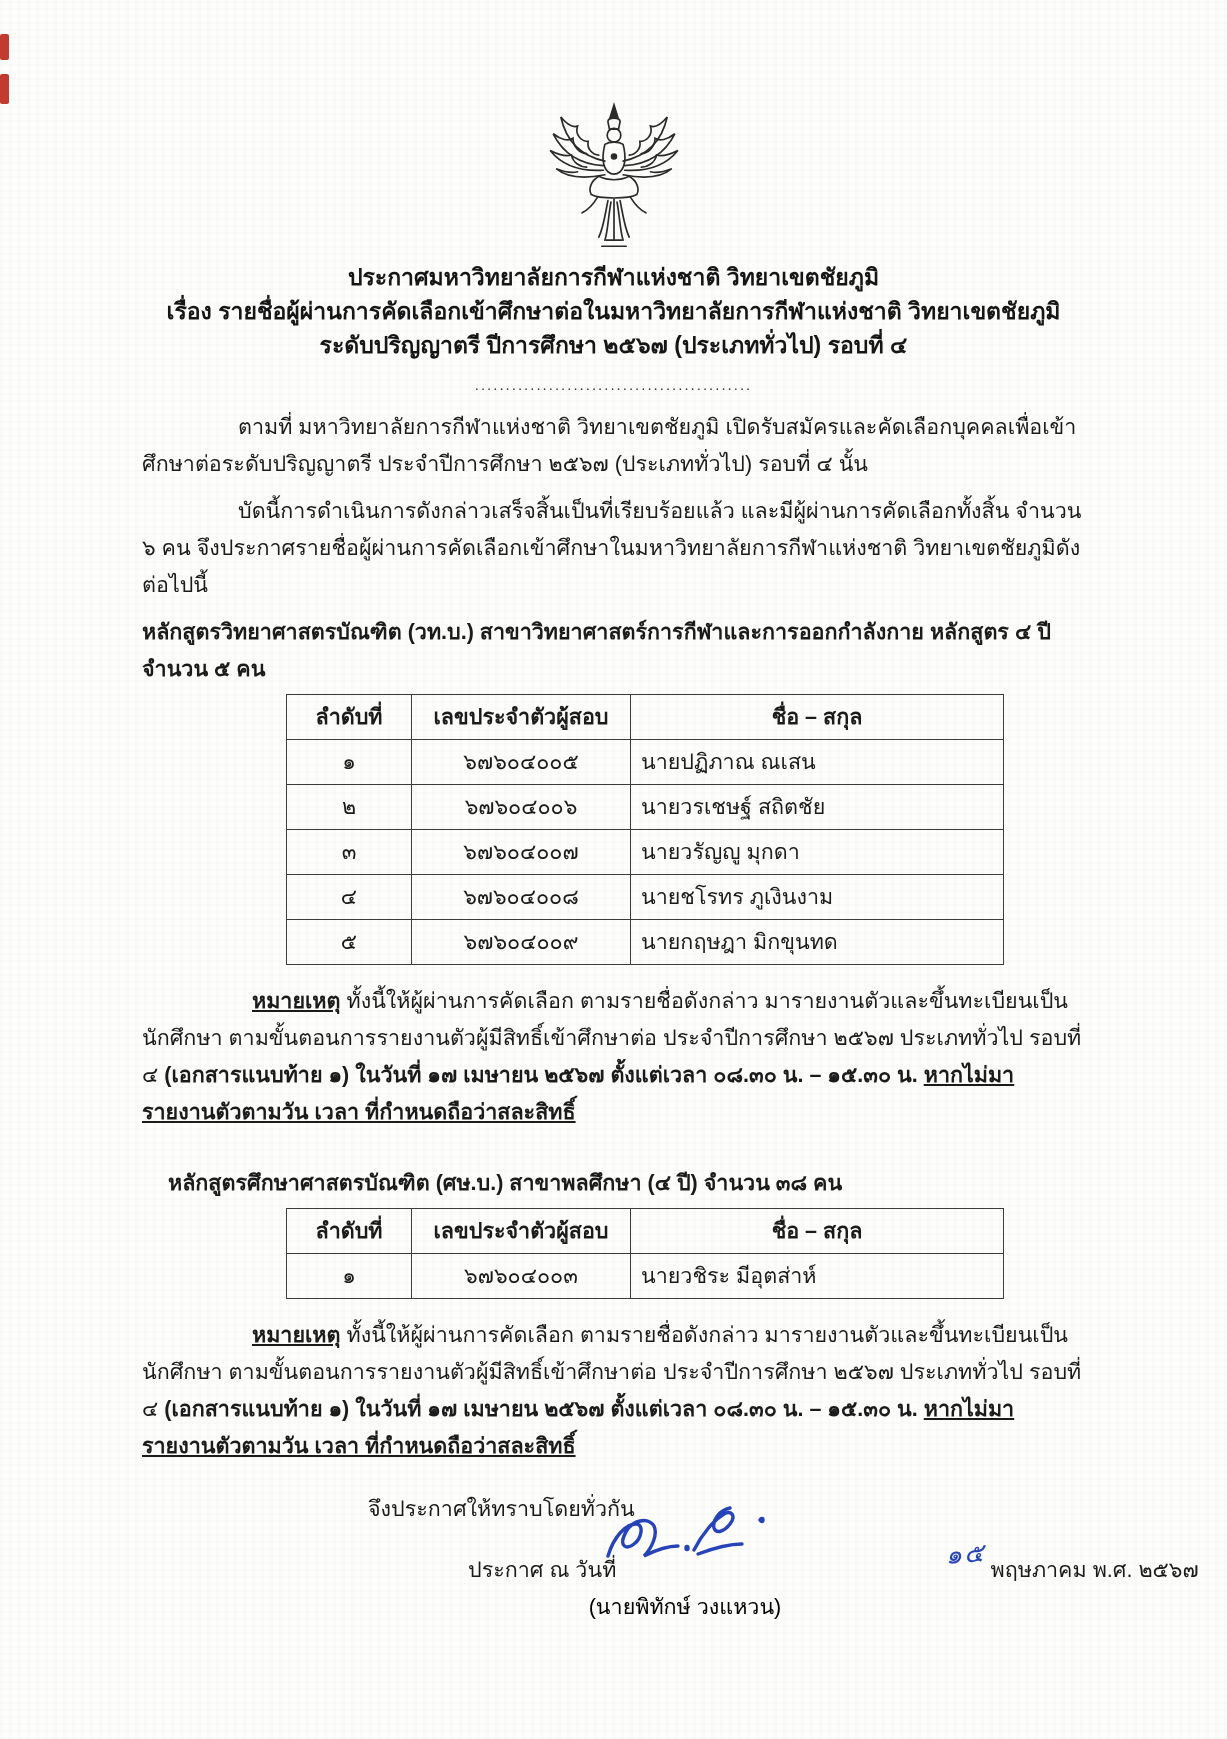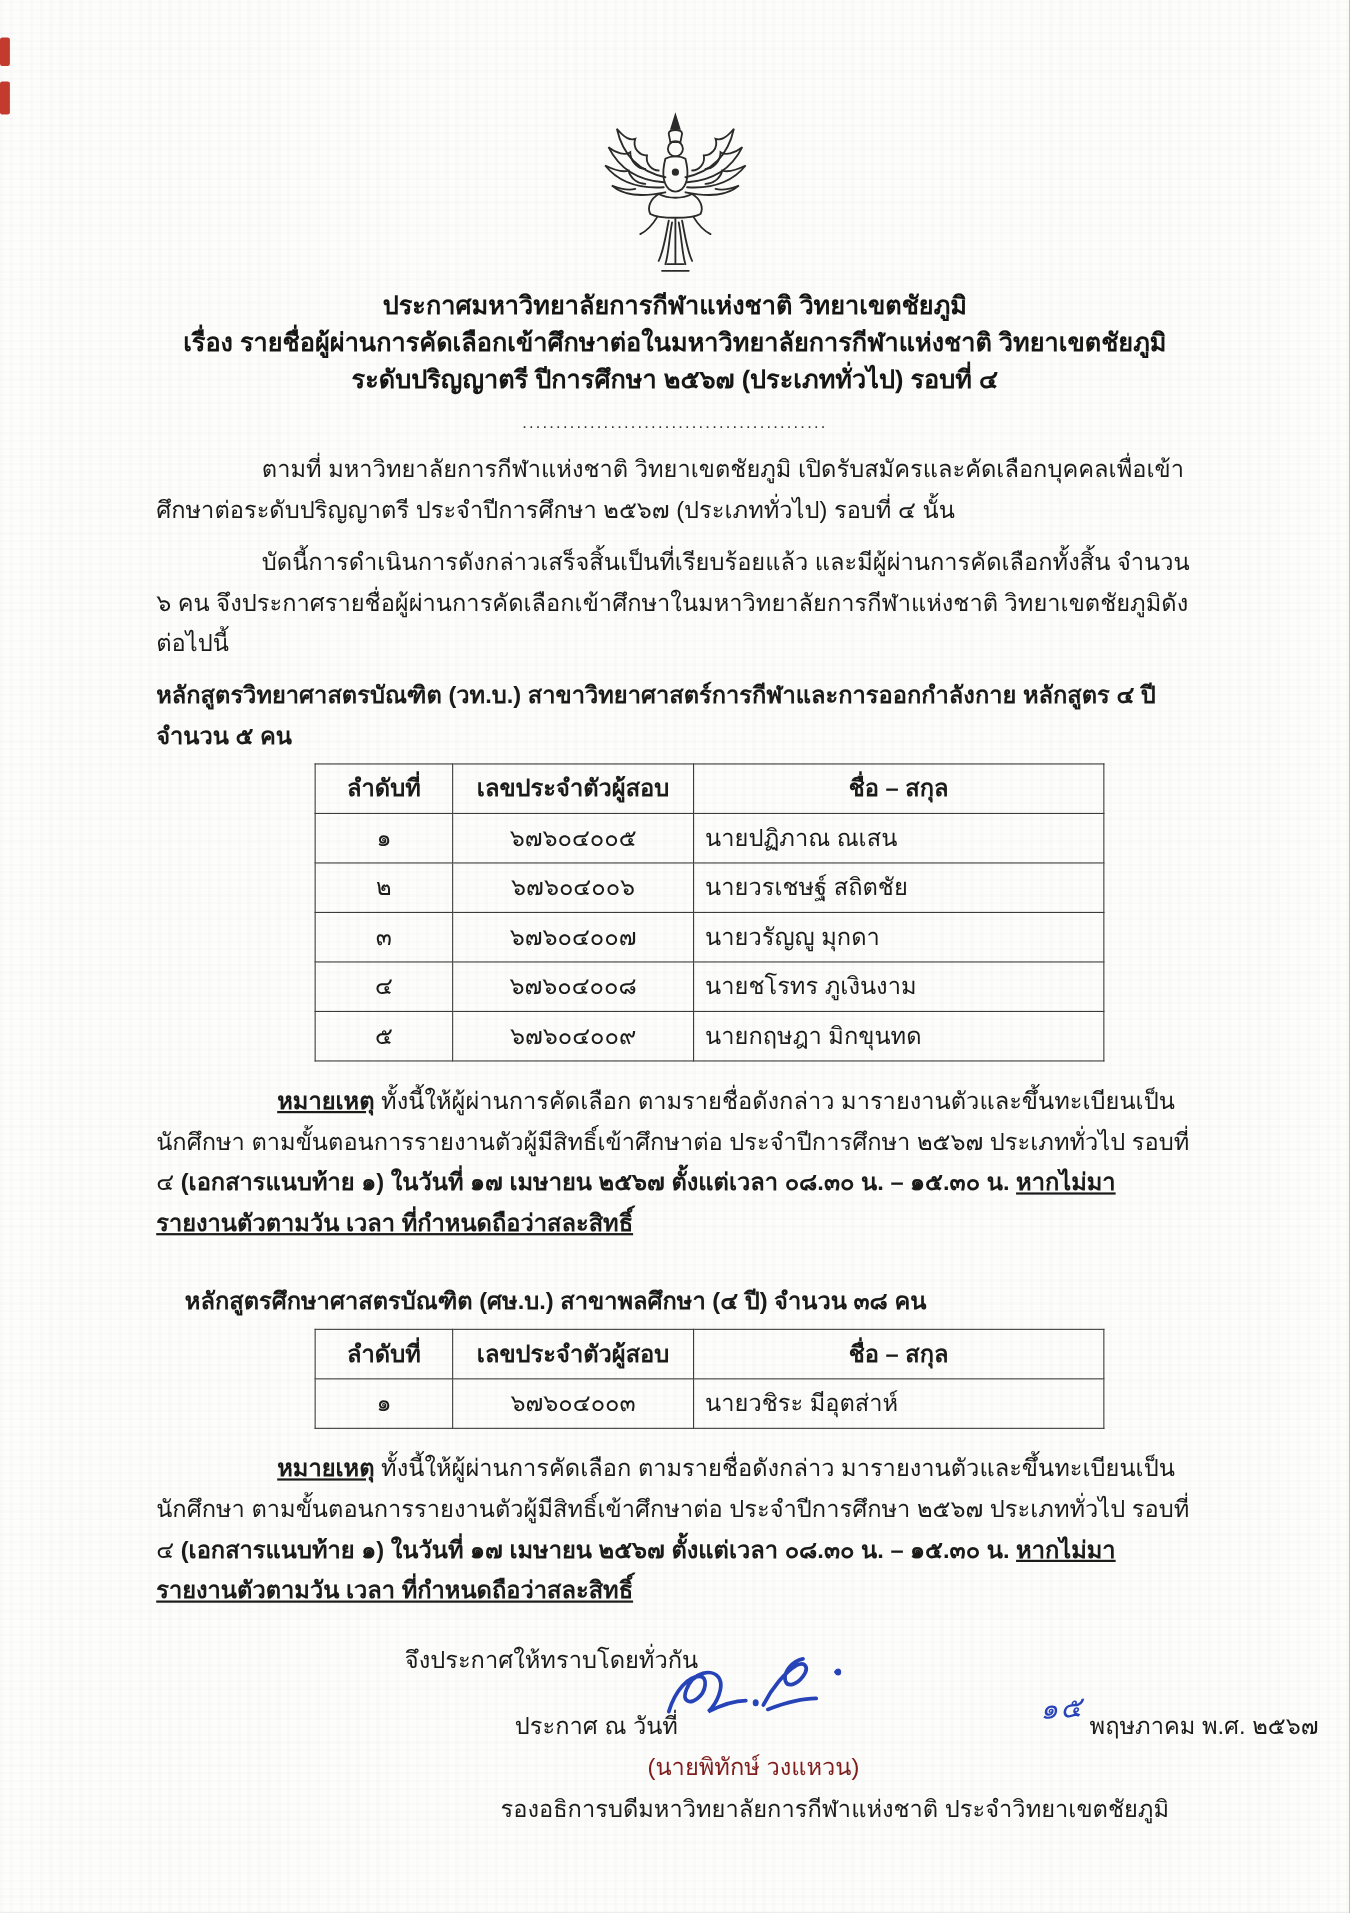--- a/index.html
+++ b/index.html
@@ -64,21 +64,21 @@
   .date-line{margin-top:12px;text-indent:326px;white-space:nowrap;}
   .hand-date{
     display:inline-block;color:#2743b8;font-size:26px;
     transform:rotate(-4deg) translateY(-3px);
     font-family:"DejaVu Serif","Liberation Serif",serif;
     font-style:italic;letter-spacing:2px;padding:0 4px;
   }
 
   .sign-block{position:absolute;left:455px;top:1490px;width:460px;text-align:center;font-size:21.5px;line-height:38px;}
   .sign-scribble{display:block;margin:0 auto 2px auto;width:190px;height:96px;}
-  .sign-name{color:#7f1d1d;}
+  .sign-name{color:#000000;}
   .sign-title{white-space:nowrap;color:#1b1b1b;}
 </style>
 </head>
 <body>
 
 <div class="page">
 
   <div class="red-mark m1"></div>
   <div class="red-mark m2"></div>
 
@@ -197,16 +197,15 @@
     <svg class="sign-scribble" viewBox="0 0 190 96" aria-hidden="true">
       <g stroke="#2743b8" fill="none" stroke-width="3.4" stroke-linecap="round">
         <path d="M18,66 C24,46 36,34 46,34 C54,34 52,48 44,54 C36,60 30,56 34,46 C40,30 58,26 64,36 C68,44 62,58 54,66 C66,60 78,56 88,56"></path>
         <path d="M96,58 C96,56 98,56 98,58 C98,60 96,60 96,58 Z" fill="#2743b8"></path>
         <path d="M104,60 C112,44 124,30 134,24 C142,20 146,26 140,34 C134,42 126,44 124,38 C122,30 130,20 140,18"></path>
         <path d="M108,64 C124,58 140,54 152,54"></path>
         <path d="M170,30 C171,28 173,28 173,30 C173,32 171,32 170,30 Z" fill="#2743b8"></path>
       </g>
     </svg>
     <div class="sign-name">(นายพิทักษ์  วงแหวน)</div>
-    <div class="sign-title">รองอธิการบดีมหาวิทยาลัยการกีฬาแห่งชาติ ประจำวิทยาเขตชัยภูมิ</div>
   </div>
 
 </div>
 
 </body></html>

